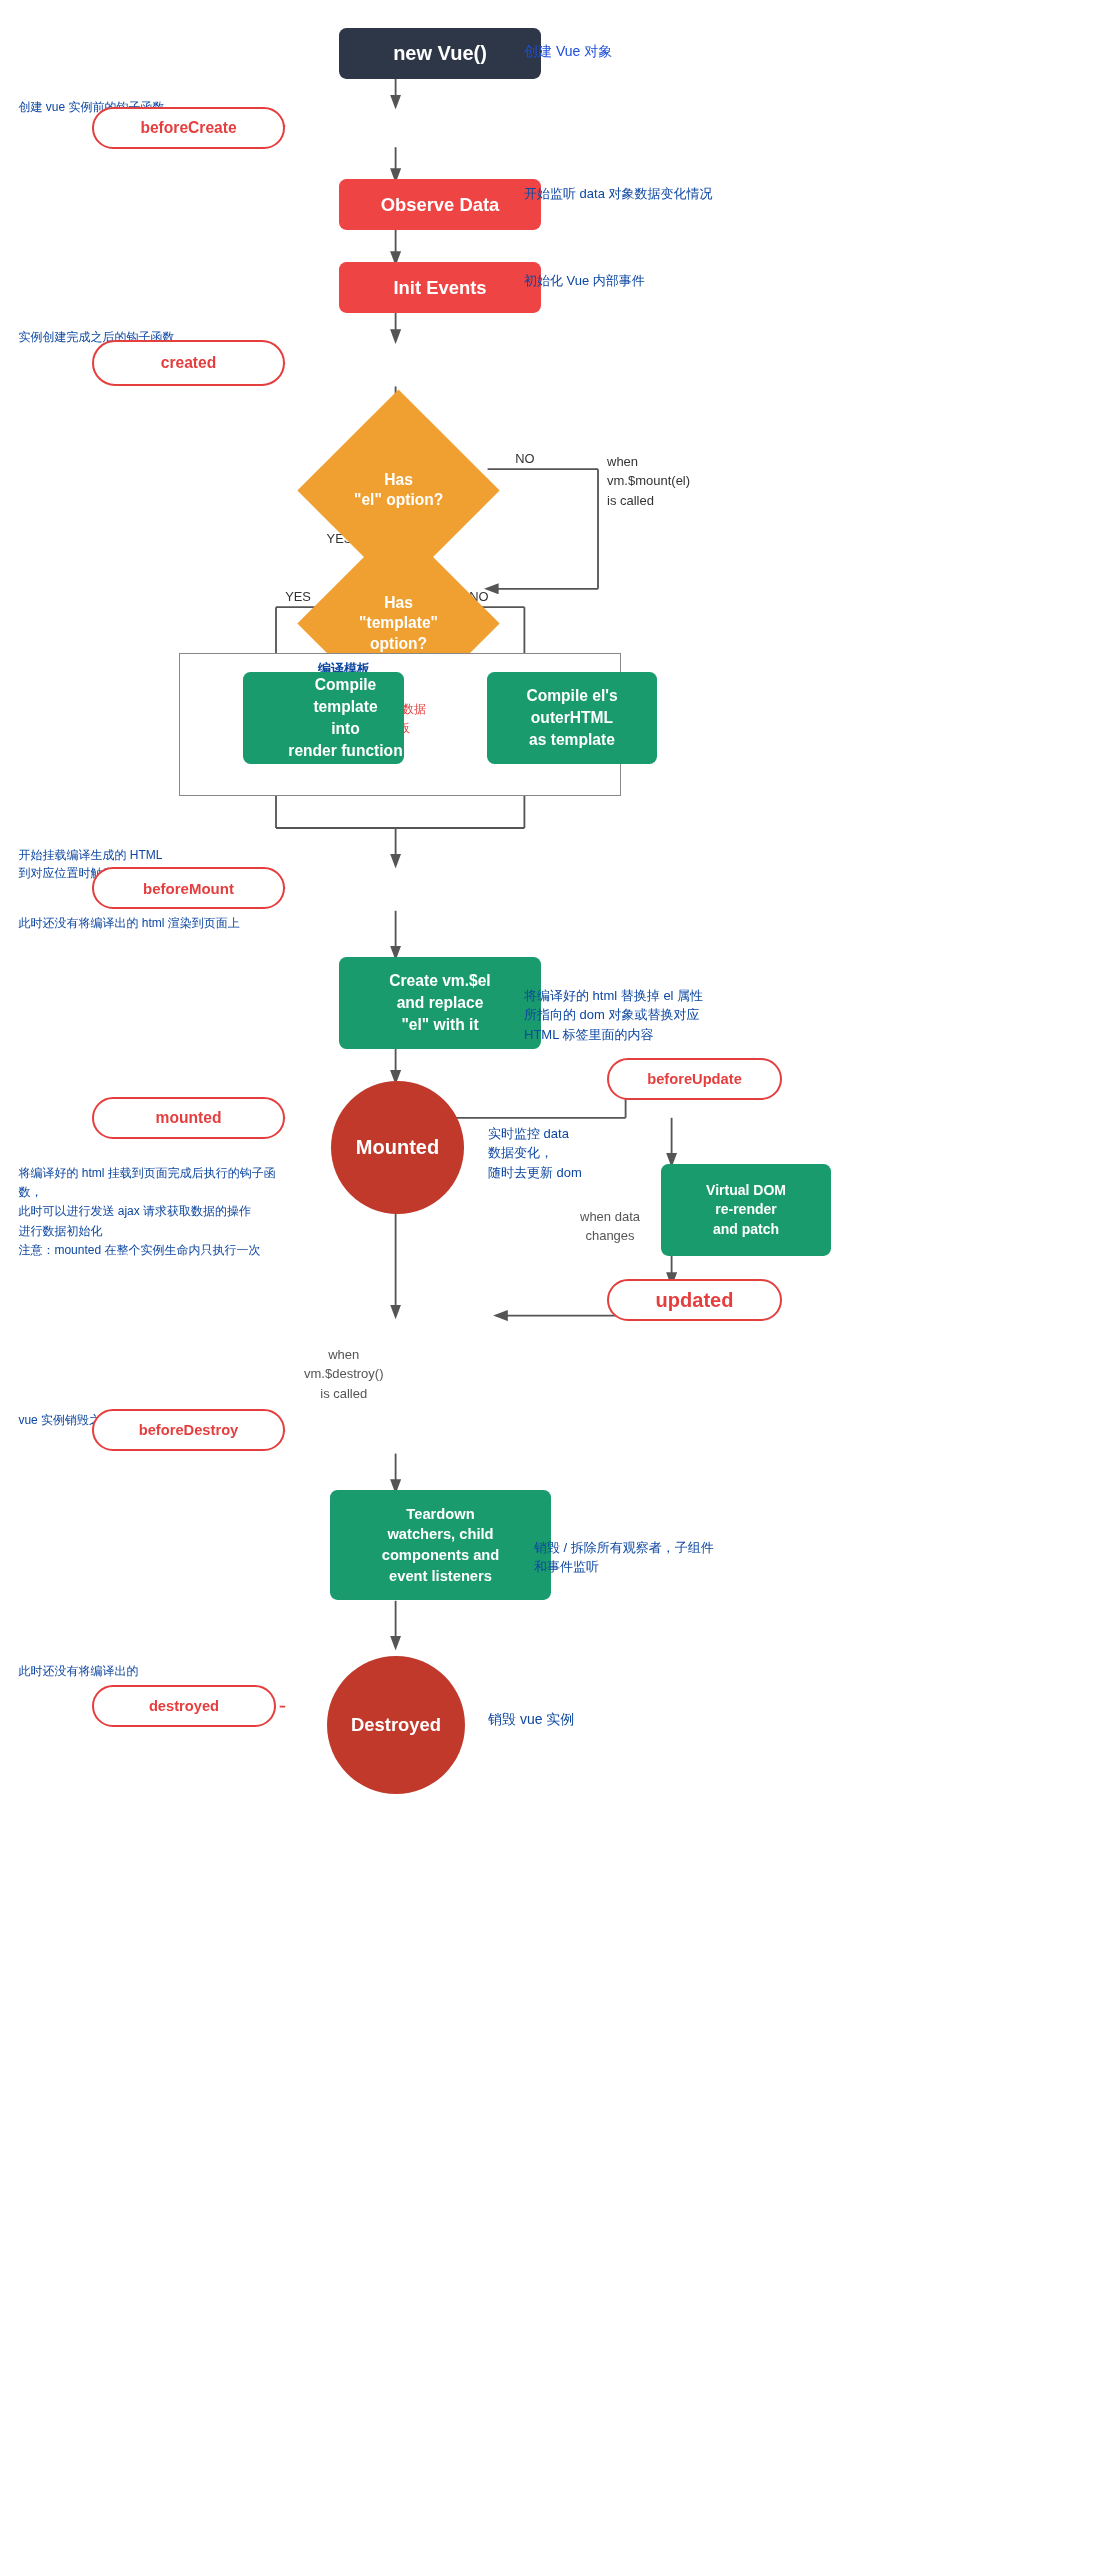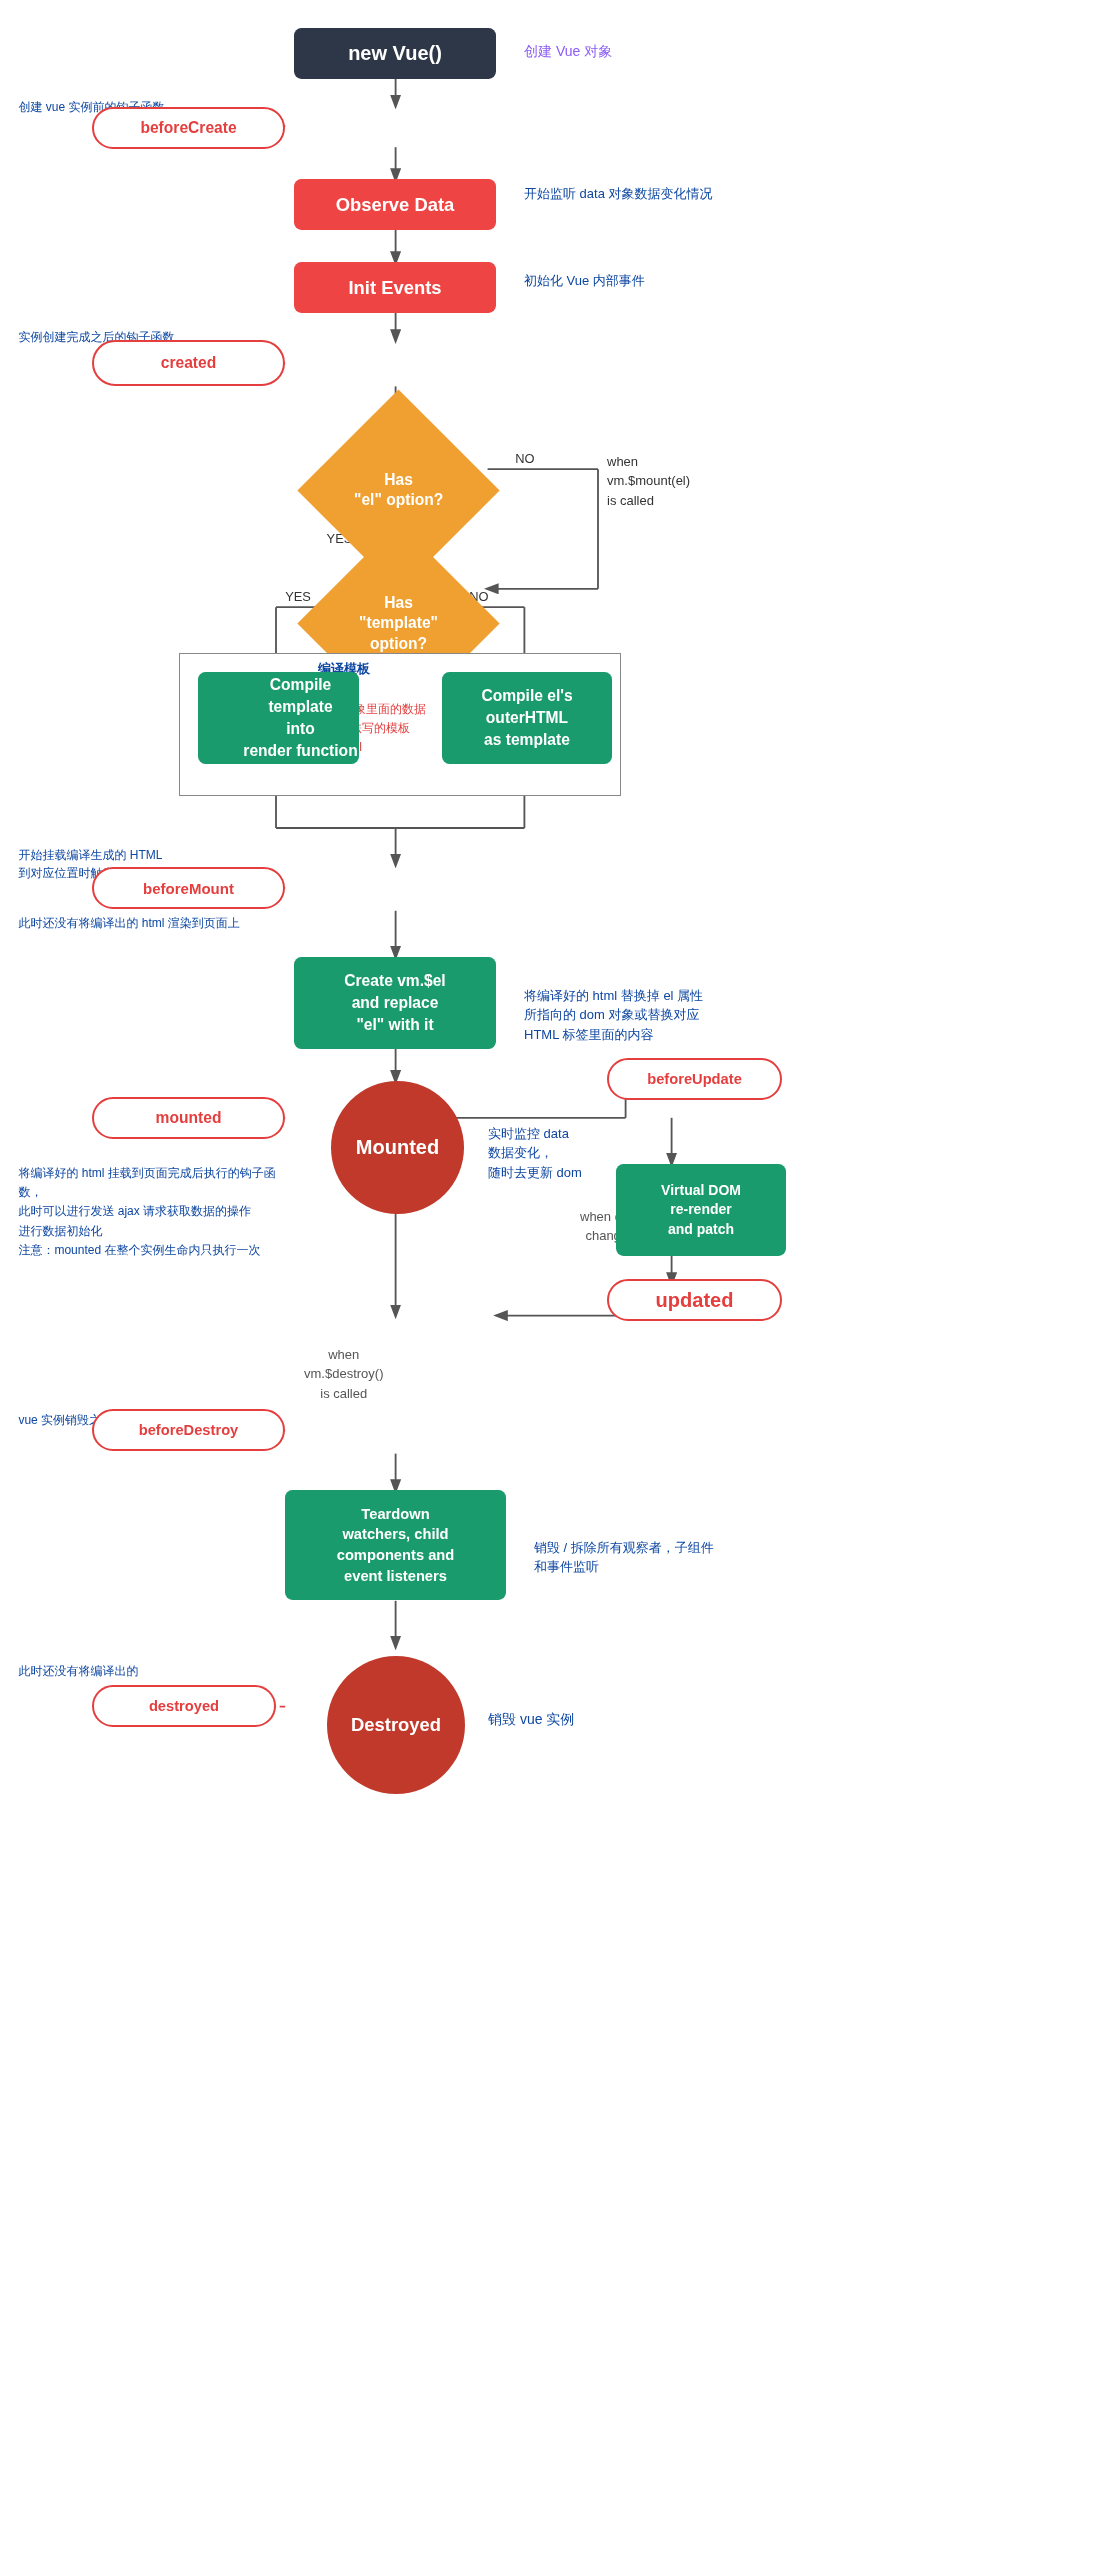--- a/index.html
+++ b/index.html
@@ -19,20 +19,21 @@
     }
 
     
     .box {
       position: absolute;
       display: flex;
       align-items: center;
       justify-content: center;
       text-align: center;
       border-radius: 7.4px;
+      margin-left: 45px;
     }
 
     .box-dark {
       background: #2d3748;
       color: #fff;
       font-size: 20px;
       font-weight: bold;
     }
 
     .box-green {
@@ -205,21 +206,21 @@
       <marker id="arrow-r" markerWidth="8" markerHeight="8" refX="6" refY="3" orient="auto">
         <path d="M0,0 L0,6 L8,3 z" fill="#555"></path>
       </marker>
     </defs>
   </svg>
 
   <div class="box box-dark" style="left:294px; top:28px; width:202px; height:51px; font-size:20px; border-radius:7.4px;">
     <span>new Vue()</span>
   </div>
 
-  <div class="label" style="left:524px; top:41px; font-size:14px; color:#8b5cf6;">
+  <div class="label" style="left:524px; top:41px; font-size:14px; color:#1d4ed8;">
     <span>创建 Vue 对象</span>
   </div>
 
   <div class="label" style="left:18.4px; top:99px; font-size:12px; color:#0d47a1; line-height:1.4;">
     <span>创建 vue 实例前的钩子函数</span>
   </div>
 
   <div class="hook-box" style="left:92px; top:107px; width:193px; height:42px; font-size:15.6px;">
     <span>beforeCreate</span>
   </div>

